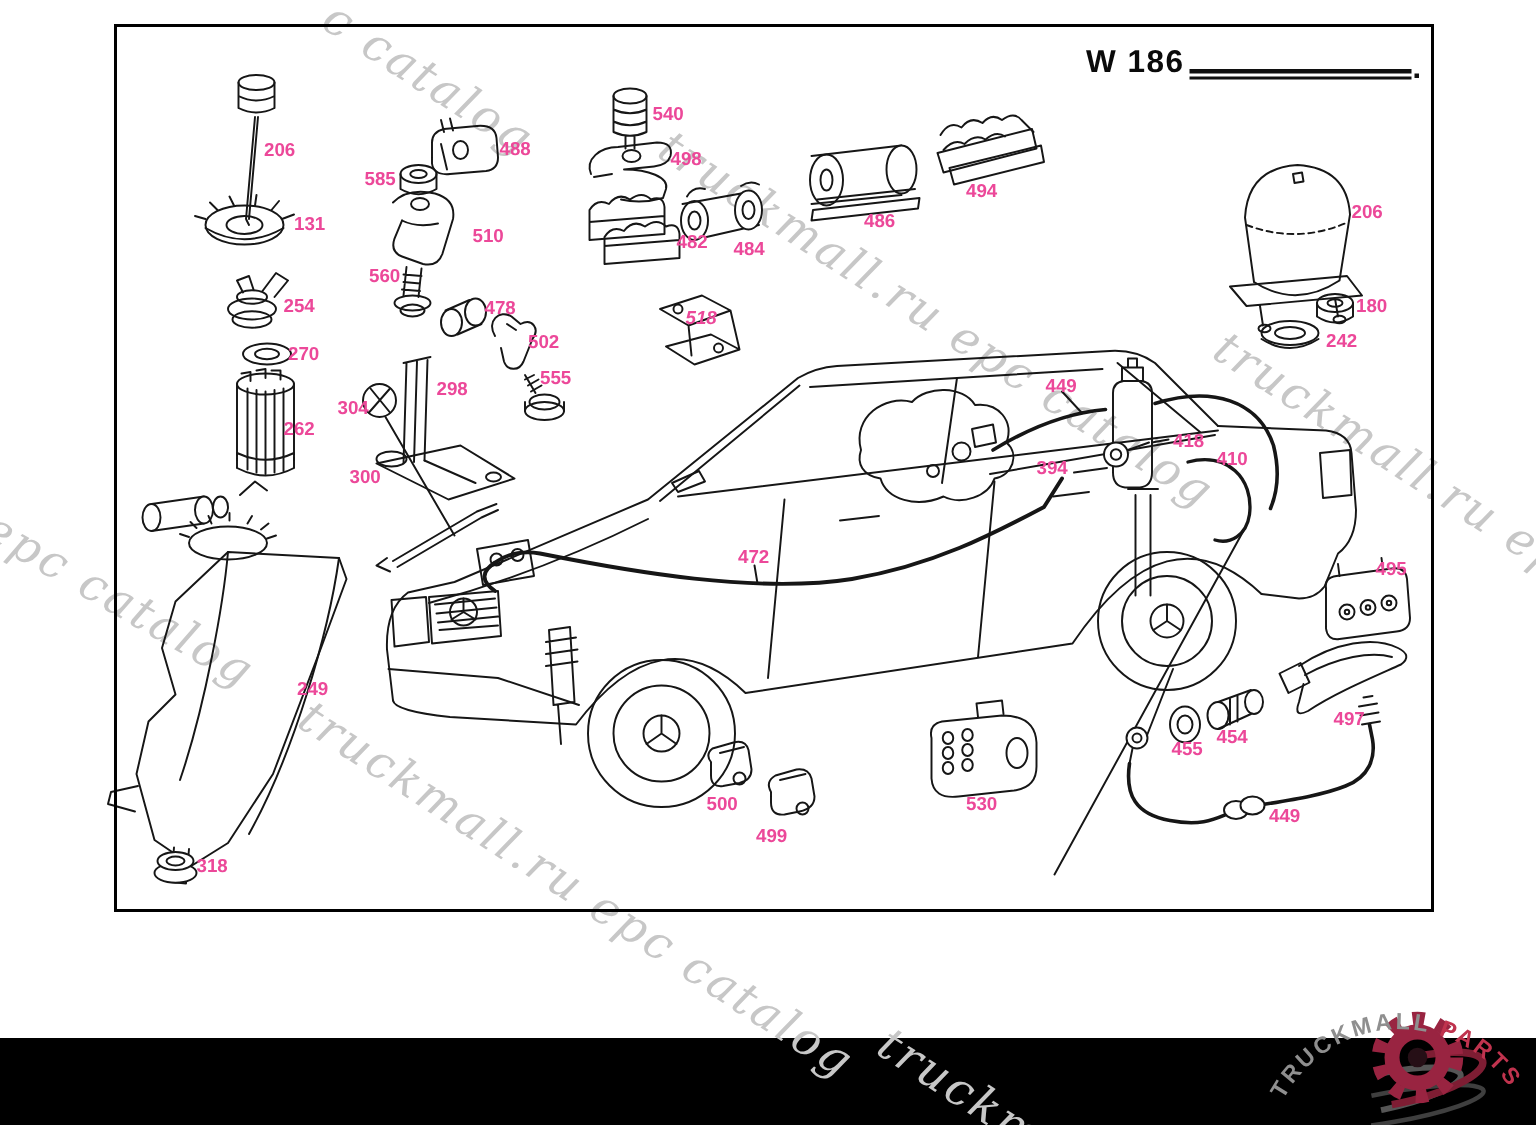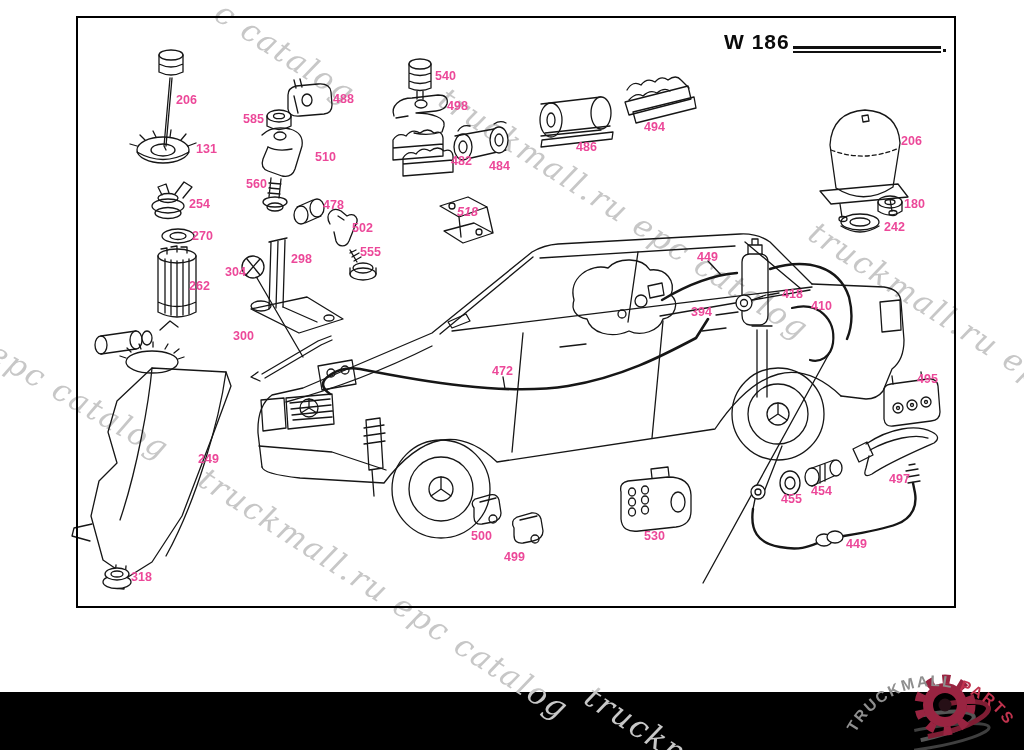--- a/index.html
+++ b/index.html
@@ -327,21 +327,21 @@
       <div class="plabel" style="left: 315px; top: 150px;">510</div>
       <div class="plabel" style="left: 246px; top: 177px;">560</div>
       <div class="plabel" style="left: 189px; top: 197px;">254</div>
       <div class="plabel" style="left: 192px; top: 229px;">270</div>
       <div class="plabel" style="left: 323px; top: 198px;">478</div>
       <div class="plabel" style="left: 352px; top: 221px;">502</div>
       <div class="plabel" style="left: 360px; top: 245px;">555</div>
       <div class="plabel" style="left: 291px; top: 252px;">298</div>
       <div class="plabel" style="left: 225px; top: 265px;">304</div>
       <div class="plabel" style="left: 189px; top: 279px;">262</div>
-      <div class="plabel" style="left: 233px; top: 329px;">300</div>
+      <div class="plabel" style="left: 233px; top: 311px;">300</div>
       <div class="plabel" style="left: 198px; top: 452px;">249</div>
       <div class="plabel" style="left: 131px; top: 570px;">318</div>
       <div class="plabel" style="left: 435px; top: 69px;">540</div>
       <div class="plabel" style="left: 447px; top: 99px;">498</div>
       <div class="plabel" style="left: 451px; top: 154px;">482</div>
       <div class="plabel" style="left: 489px; top: 159px;">484</div>
       <div class="plabel" style="left: 576px; top: 140px;">486</div>
       <div class="plabel" style="left: 644px; top: 120px;">494</div>
       <div class="plabel" style="left: 457px; top: 205px; font-style: italic;">518</div>
       <div class="plabel" style="left: 901px; top: 134px;">206</div>

